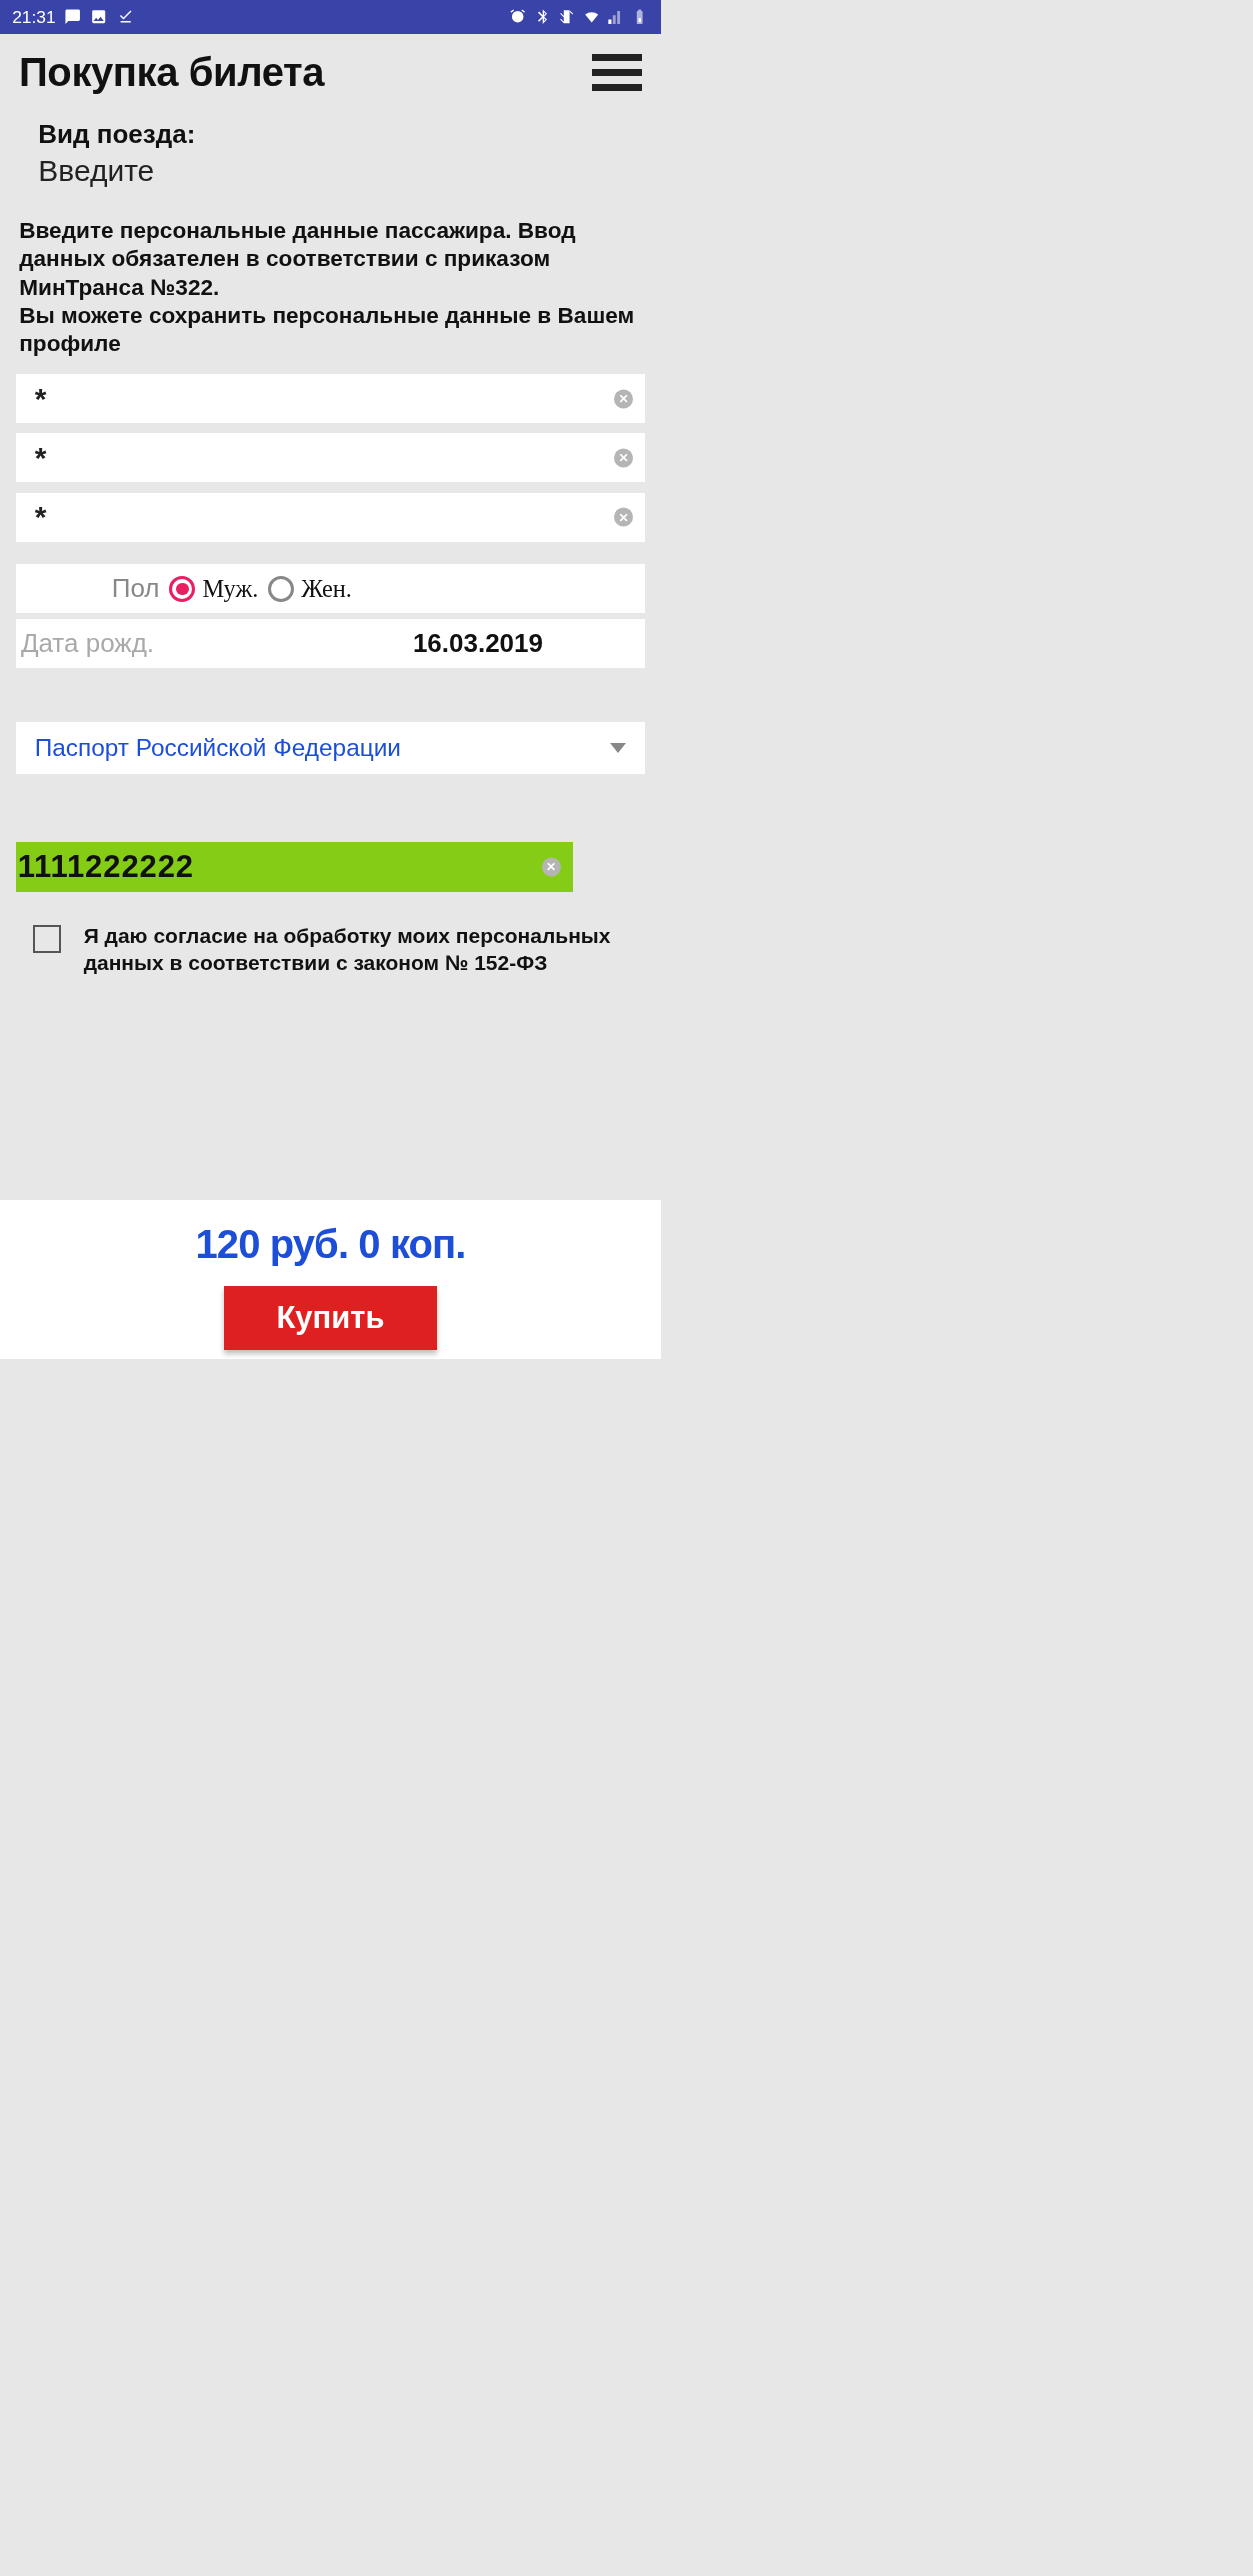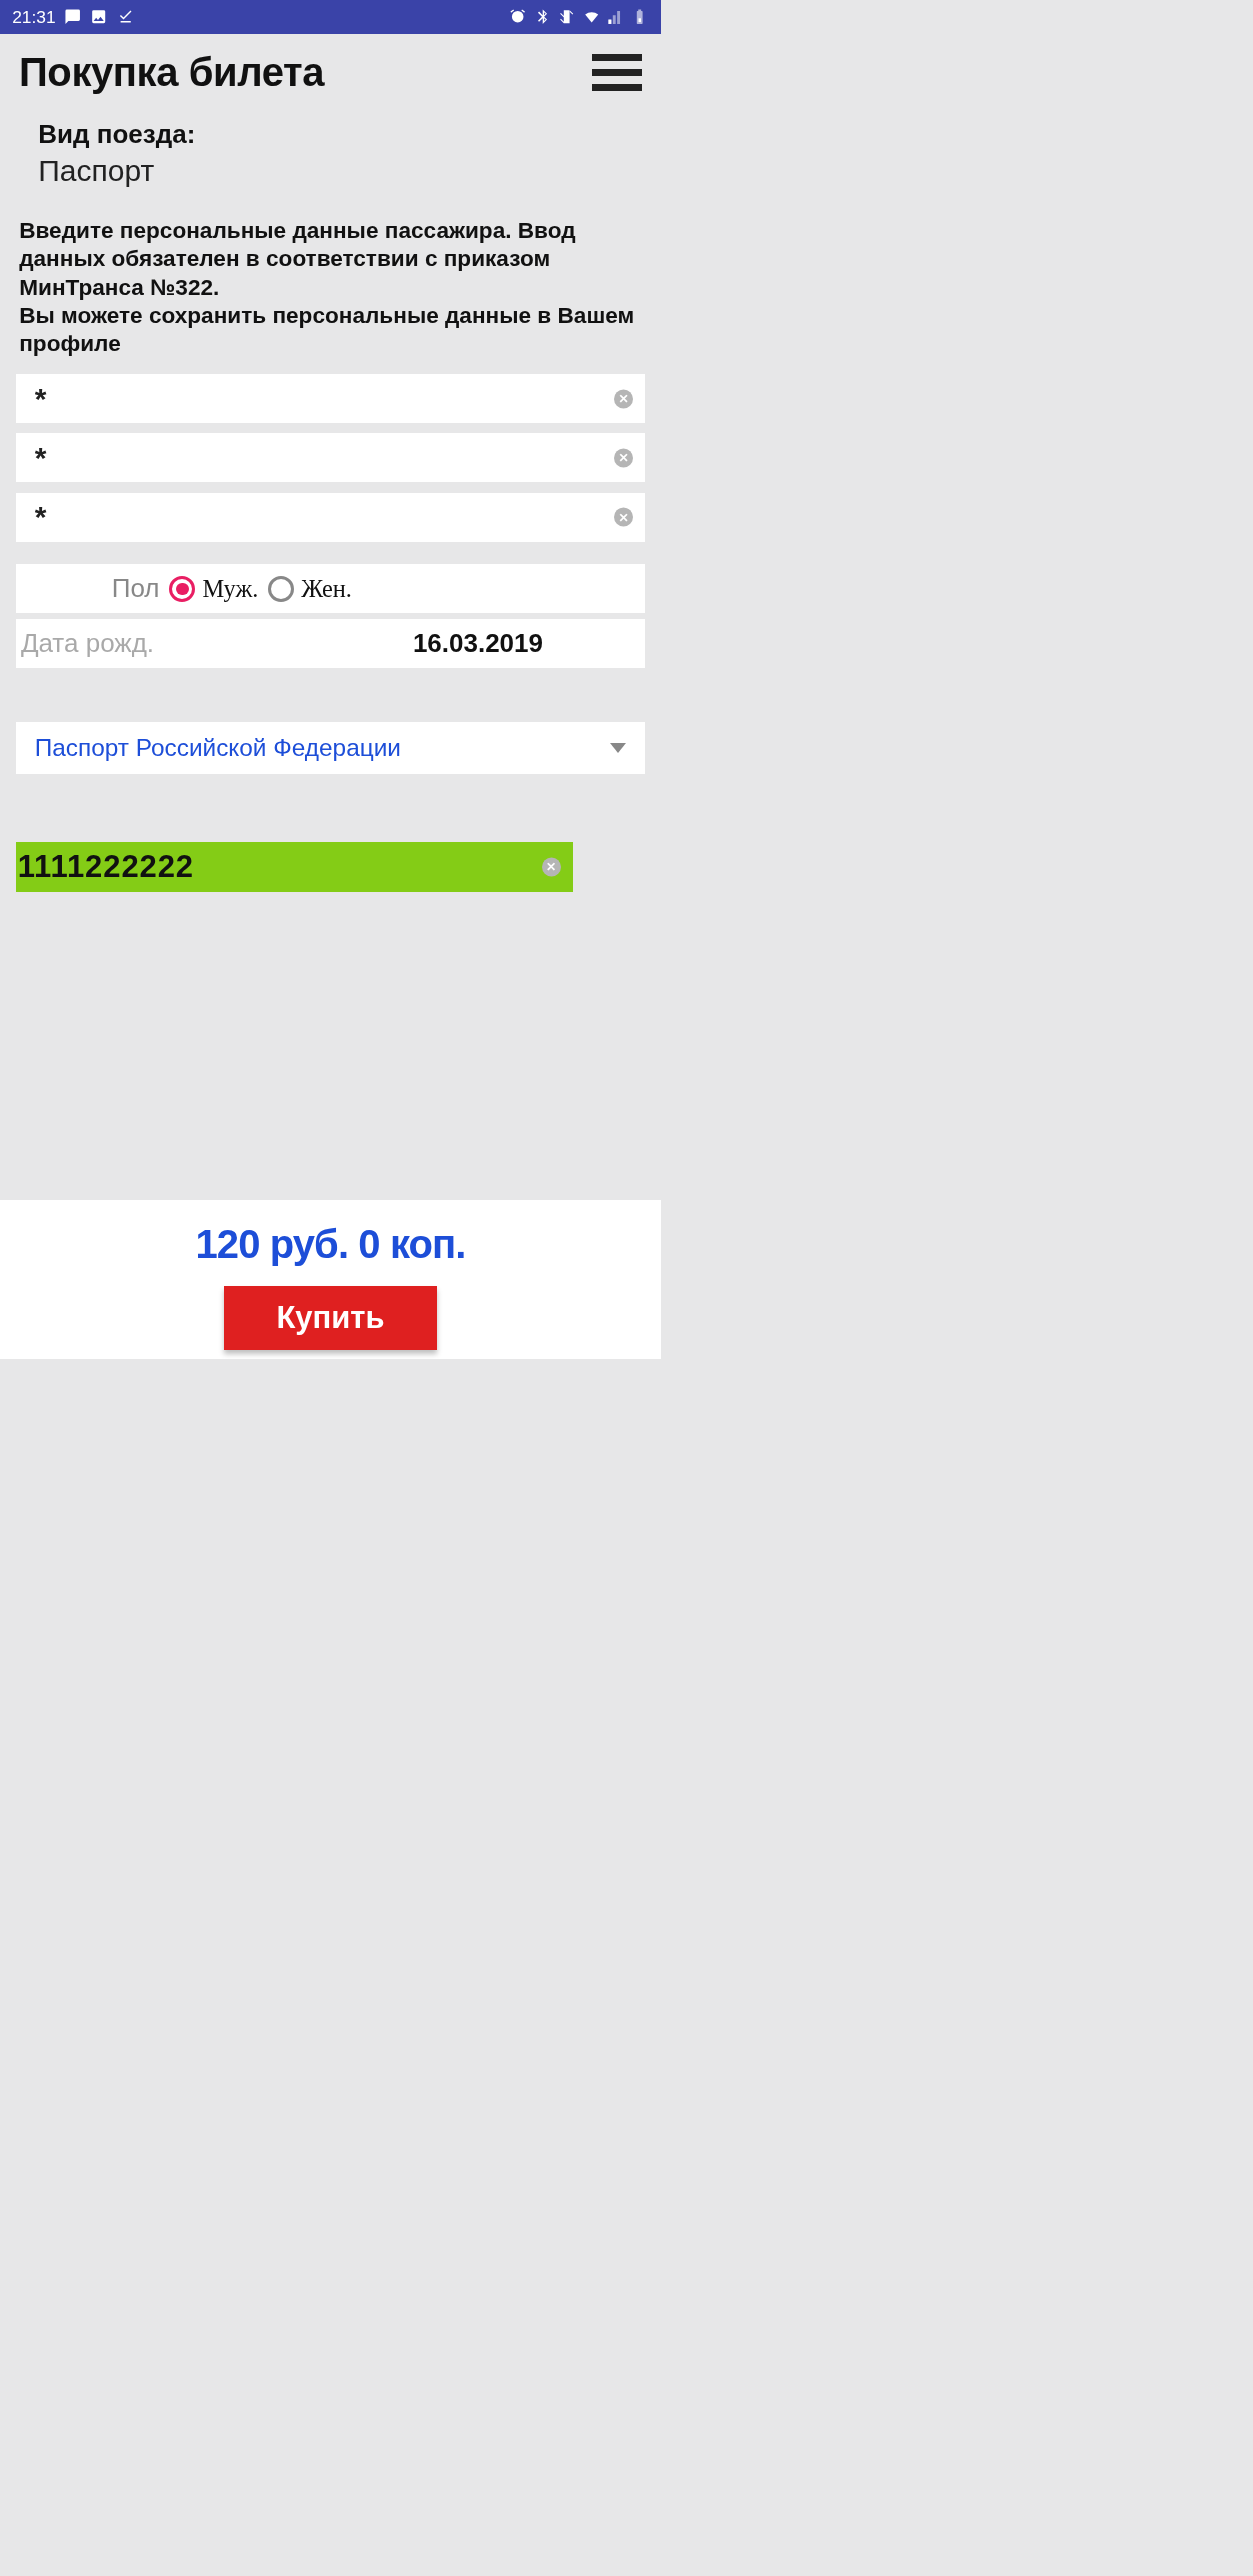--- a/index.html
+++ b/index.html
@@ -124,21 +124,21 @@
     <span></span>
       <span></span>
       <span></span>
   </div>
 </div>
 
 <div class="scroll">
 
   <div class="train-type">
     <div class="train-type-label">Вид поезда:</div>
-    <div class="train-type-value">Паспорт</div>
+    <div class="train-type-value">Введите</div>
   </div>
 
   <div class="intro" style="white-space:pre-line;">Введите персональные данные пассажира. Ввод данных обязателен в соответствии с приказом МинТранса №322.
 Вы можете сохранить персональные данные в Вашем профиле</div>
 
   <div class="field-wrap">
     <input class="text-field" placeholder="*" style="">
     <div class="clear-btn">✕</div>
   </div>
   <div class="field-wrap">
@@ -174,20 +174,24 @@
   <div class="doc-select">
     <span class="doc-select-text">Паспорт Российской Федерации</span>
     <span class="caret-down"></span>
   </div>
 
   <div class="doc-num-wrap">
     <input class="doc-num" value="1111222222" style="">
     <div class="clear-btn">✕</div>
   </div>
 
+  <div class="consent-row">
+    <div class="checkbox"></div>
+    <div class="consent-text">Я даю согласие на обработку моих персональных данных в соответствии с законом № 152-ФЗ</div>
+  </div>
 
 </div>
 
 <div class="footer">
   <div class="price">120 руб. 0 коп.</div>
   <button class="buy-btn">Купить</button>
 </div>
 
 
 </body></html>

